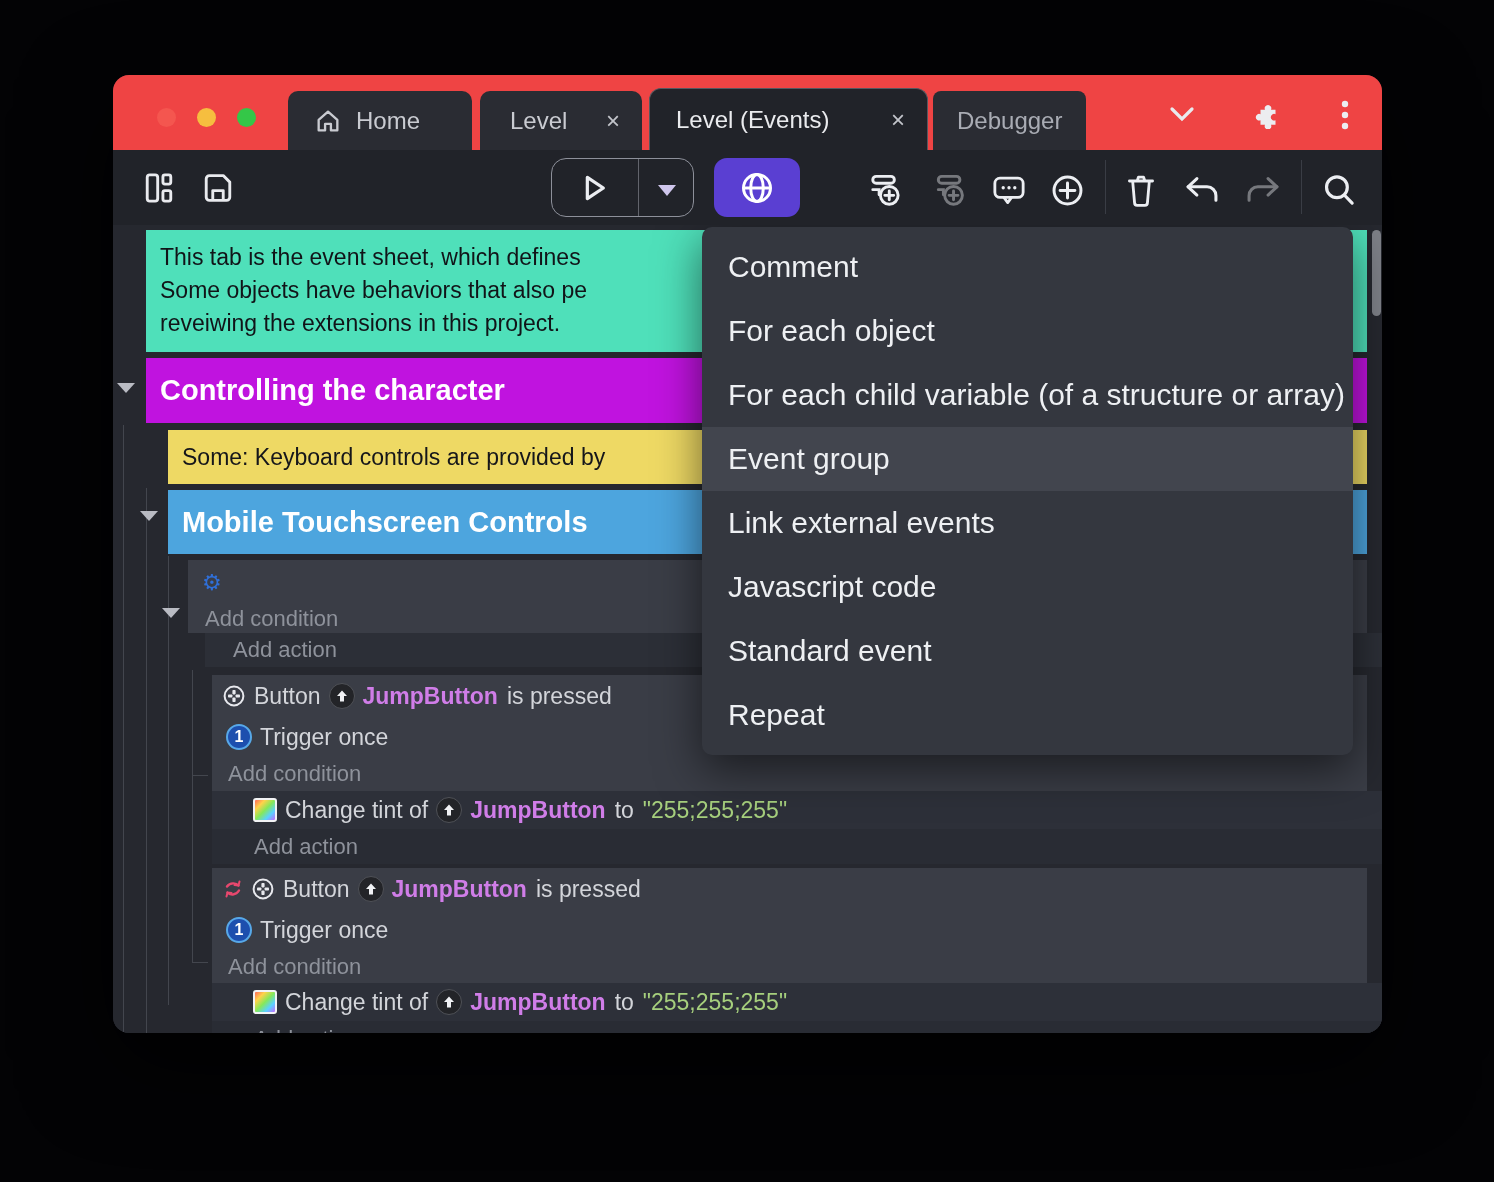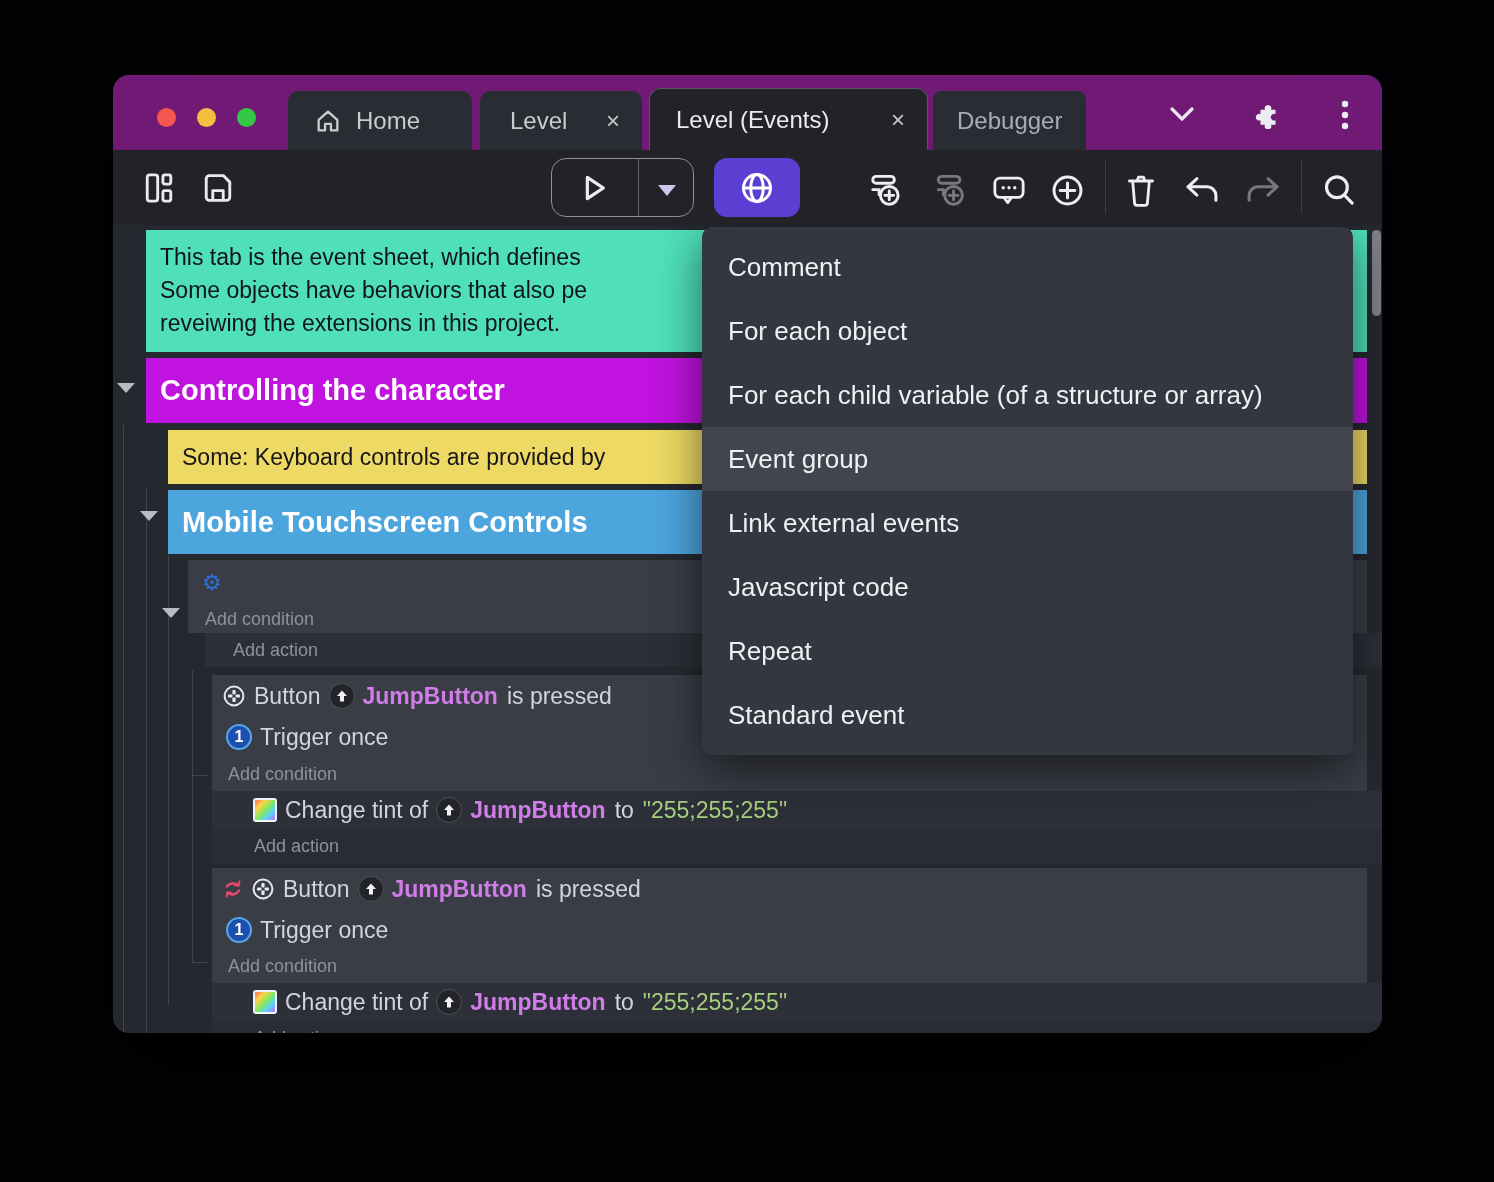--- a/index.html
+++ b/index.html
@@ -6,21 +6,21 @@
     --accent-purple:#5a3fd2; --comment-green:#4fe0ba; --group-magenta:#c013df;
     --note-yellow:#eed964; --group-blue:#4da5de; --object-pink:#d07de8;
     --string-green:#a6cf7d; --traffic-red:#f4564f; --traffic-yellow:#f6be3f; --traffic-green:#34c748;
   }
   *{margin:0;padding:0;box-sizing:border-box;}
   body{background:#030305;font-family:"Liberation Sans","DejaVu Sans",sans-serif;}
   .stage{position:relative;width:1494px;height:1182px;overflow:hidden;background:#030305;}
   .window{position:absolute;left:113px;top:75px;width:1269px;height:958px;border-radius:16px;
           background:#26282f;box-shadow:0 30px 90px rgba(0,0,0,.85);overflow:hidden;}
   
-  .tabstrip{position:absolute;left:0;top:0;width:100%;height:75px;background:#701a75;}
+  .tabstrip{position:absolute;left:0;top:0;width:100%;height:75px;background:#ef4444;}
   .tl{position:absolute;top:33px;width:19px;height:19px;border-radius:50%;}
   .tab{position:absolute;top:16px;height:59px;background:#2a2c33;border-radius:10px 10px 0 0;
        color:#c9cbd1;font-size:24px;display:flex;align-items:center;}
   .tab.active{top:13px;height:62px;background:#212329;border:1.5px solid #55585f;border-bottom:none;
        border-radius:12px 12px 0 0;color:#eaebee;}
   .tab .x{margin-left:auto;margin-right:22px;font-size:24px;color:#c2c4ca;line-height:1;}
   
   .toolbar{position:absolute;left:0;top:75px;width:100%;height:75px;background:#212329;}
   .tbi{position:absolute;top:21px;}
   .vsep{position:absolute;top:10px;width:1px;height:54px;background:#3a3d45;}
@@ -36,38 +36,38 @@
   .gline{position:absolute;width:1px;background:#43464e;}
   .gtick{position:absolute;height:1px;background:#43464e;}
   .tri{position:absolute;width:0;height:0;border-left:9px solid transparent;border-right:9px solid transparent;
        border-top:10px solid #b9bbc3;}
   .blk{position:absolute;right:15px;}
   .grouphdr{color:#fff;font-size:29px;font-weight:bold;display:flex;align-items:center;padding-left:14px;}
   .commentblk{background:var(--comment-green);color:#111418;font-size:23px;line-height:33px;padding:11px 0 0 14px;}
   .noteblk{background:var(--note-yellow);color:#15161a;font-size:23px;display:flex;align-items:center;padding-left:14px;}
   .evblk{background:#3a3d46;}
   .evrow{position:absolute;left:0;right:0;display:flex;align-items:center;color:#d3d5da;font-size:23px;white-space:nowrap;}
-  .addlbl{color:#8e929b;font-size:18px;}
+  .addlbl{color:#8e929b;font-size:22px;}
   .actrow{background:#2d3039;}
   .addactrow{background:#292c34;}
   .addactrow1{background:#2c2f37;}
   .objname{color:var(--object-pink);font-weight:bold;}
   .strval{color:var(--string-green);}
   .badge{display:inline-flex;align-items:center;justify-content:center;width:26px;height:26px;border-radius:50%;
          background:#232428;border:1px solid #4f5157;margin:0 8px;}
   .trig1{display:inline-flex;align-items:center;justify-content:center;width:26px;height:26px;border-radius:50%;
          background:#1d4fae;border:2.5px solid #57a8e8;color:#fff;font-size:16px;font-weight:bold;margin-right:8px;}
   .tinticon{display:inline-block;width:24px;height:24px;border:2px solid #f2f3f5;border-radius:3px;margin-right:8px;
             background:linear-gradient(135deg,#ff6a5a 0%,#ffd24a 25%,#86e85a 50%,#5ad2ff 75%,#c06aff 100%);}
   .gearglyph{font-family:"DejaVu Sans",sans-serif;color:#2f6fd8;font-size:22px;margin-right:6px;line-height:1;}
   .scrollthumb{position:absolute;left:1259px;top:5px;width:9px;height:86px;border-radius:5px;background:#7e8188;}
   
   .menu{position:absolute;left:589px;top:2px;width:651px;background:#34373f;border-radius:10px;
         padding:8px 0;box-shadow:0 14px 45px rgba(0,0,0,.55);z-index:50;}
-  .mitem{height:64px;display:flex;align-items:center;padding-left:26px;color:#eef0f3;font-size:26px;white-space:nowrap;}
+  .mitem{height:64px;display:flex;align-items:center;padding-left:26px;color:#eef0f3;font-size:30px;white-space:nowrap;}
   .mitem.hl{background:#42454e;}
   svg{display:block;}
 </style>
 </head>
 <body>
 
 <div class="stage">
  <div class="window">
 
   <div class="tabstrip">
@@ -356,19 +356,19 @@
 
     <span class="scrollthumb"></span>
 
     <div class="menu">
       <div class="mitem">Comment</div>
       <div class="mitem">For each object</div>
       <div class="mitem">For each child variable (of a structure or array)</div>
       <div class="mitem hl">Event group</div>
       <div class="mitem">Link external events</div>
       <div class="mitem">Javascript code</div>
+      <div class="mitem">Standard event</div>
       <div class="mitem">Repeat</div>
-      <div class="mitem">Standard event</div>
     </div>
 
   </div>
  </div>
 </div>
 
 </body></html>

